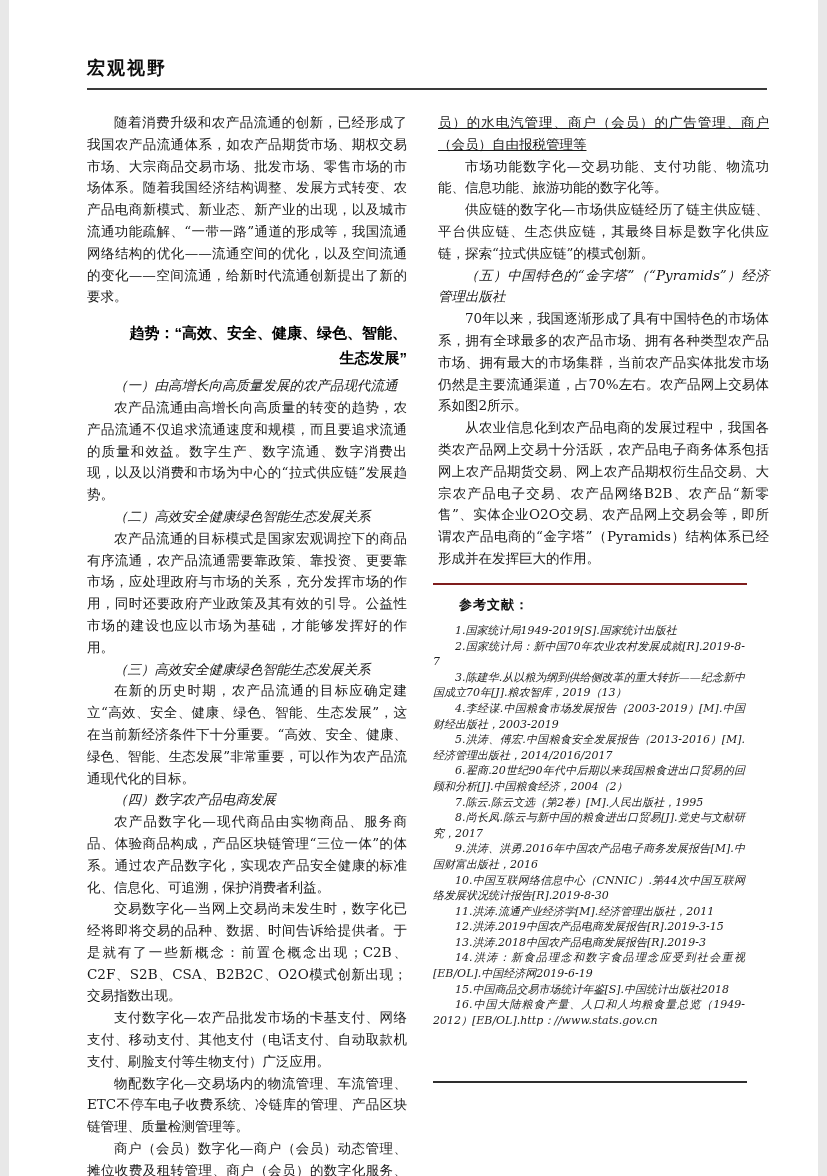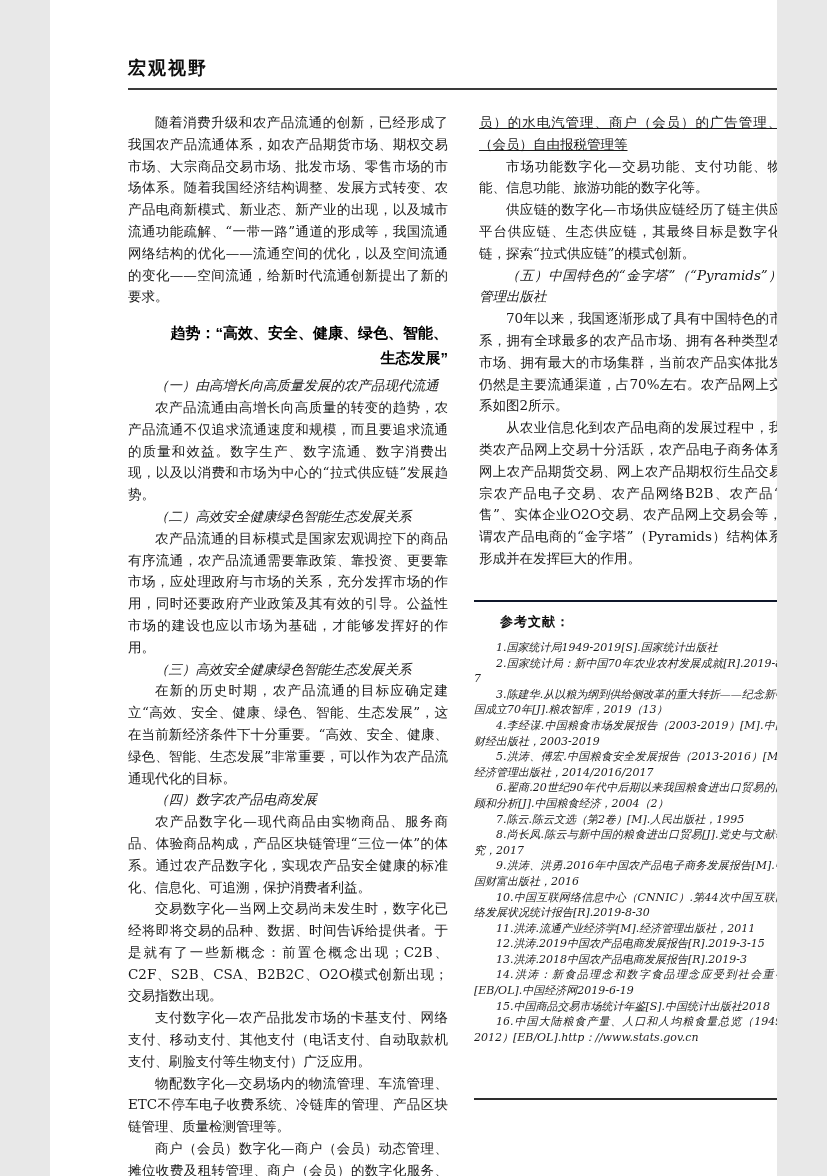--- a/index.html
+++ b/index.html
@@ -1,18 +1,18 @@
 <!DOCTYPE html>
 <html><head>
 <meta charset="utf-8">
 <style>
   html,body { margin:0; padding:0; background:#e8e8e8; }
   .page {
     position:relative;
-    width:727px; height:1176px;
+    width:809px; height:1176px;
     margin:0 auto;
     background:#ffffff;
     font-family:"DejaVu Serif", serif;
     color:#1a1a1a;
     overflow:hidden;
   }
   .header-title {
     position:absolute; left:78px; top:56px;
     font-family:"Liberation Sans", sans-serif;
     font-weight:bold; font-size:18px; letter-spacing:2px;
@@ -31,23 +31,23 @@
   .block.pc  { text-indent:0;text-decoration:underline; }
   .block.sub { text-indent:2em; font-style:italic; color:#161616; }
   .block.h {
     font-family:"Liberation Sans", sans-serif;
     font-weight:bold; font-size:15px; line-height:25px;
     text-indent:2em; margin:12px 0 5px 0; color:#000;
     text-align:right;
   }
 
   .references {
-    position:absolute; left:424px; top:600px; width:314px; height:500px;
+    position:absolute; left:424px; top:583px; width:314px; height:500px;
     box-sizing:border-box;
-    border-top:2px solid #0f172a;
+    border-top:2px solid #7f1d1d;
     border-bottom:2px solid #2e2e2e;
     padding:9px 2px 16px 0;
     overflow:hidden;
   }
   .references-title {
     font-family:"Liberation Sans", sans-serif;
     font-weight:bold; font-size:13px; letter-spacing:1px;
     text-indent:2em; margin:2px 0 9px 0; color:#0e0e0e;
   }
   .reference-item {

